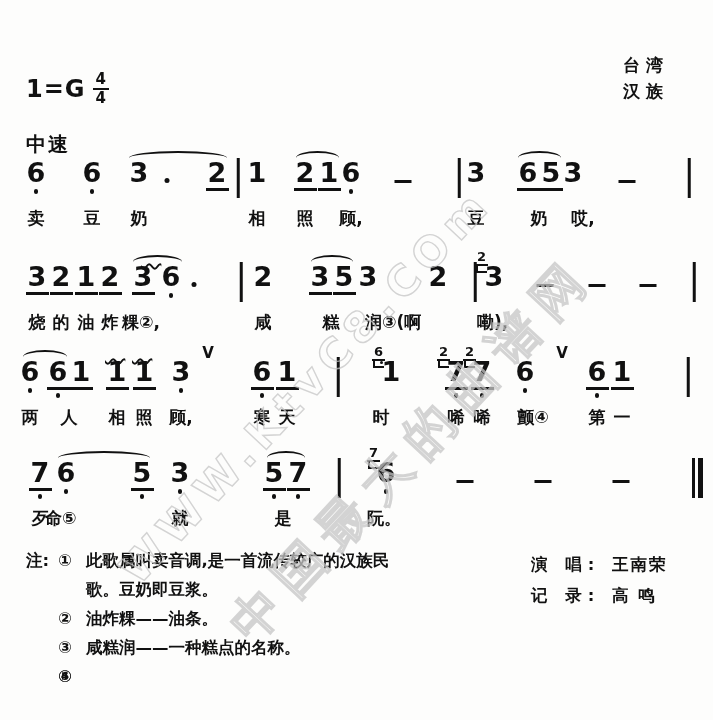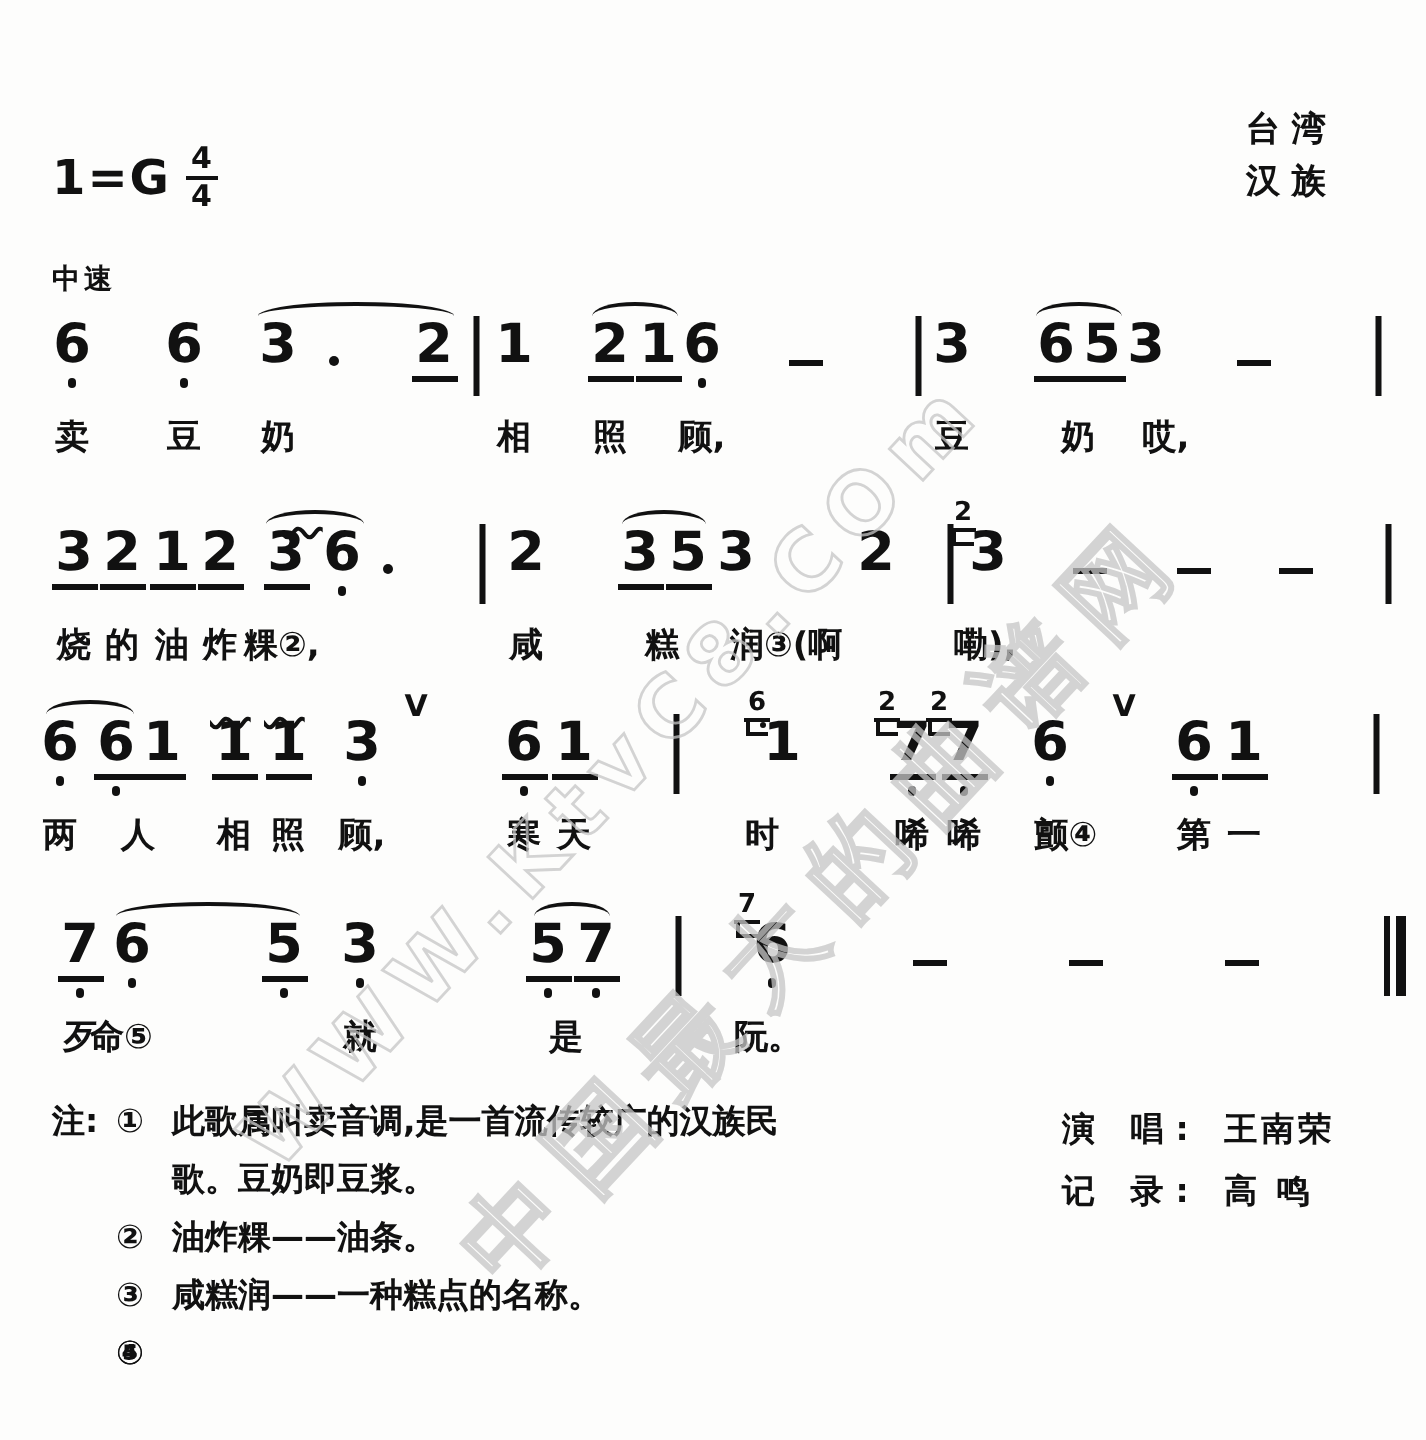--- a/index.html
+++ b/index.html
@@ -11,21 +11,21 @@
          font-size:31px;font-weight:700;word-spacing:30px;letter-spacing:2px;}
   .title sup{font-size:15px;vertical-align:14px;letter-spacing:0;word-spacing:0;margin-left:-6px;}
   .keyrow{position:absolute;left:26px;top:72px;display:flex;align-items:center;}
   .keysig{font-size:24px;font-weight:700;letter-spacing:1px;}
   .meter{display:inline-flex;flex-direction:column;align-items:center;margin-left:7px;
          font-size:15px;font-weight:700;line-height:15px;}
   .meter .mt{border-bottom:2px solid #111;padding:0 3px 1px;}
   .meter .mb{padding:1px 3px 0;}
   .origin{position:absolute;right:14px;top:52px;width:76px;font-size:17px;font-weight:700;}
   .origin div{display:flex;justify-content:space-between;line-height:26px;}
-  .tempo{position:absolute;left:26px;top:131px;font-size:14px;font-weight:700;letter-spacing:2px;}
+  .tempo{position:absolute;left:26px;top:131px;font-size:20px;font-weight:700;letter-spacing:2px;}
   
   .system{position:absolute;left:0;width:713px;height:102px;}
   .tok{position:absolute;top:12px;display:flex;flex-direction:column;align-items:center;
        width:26px;transform:translateX(-50%);}
   .d{font-size:27px;line-height:26px;font-weight:700;font-family:"DejaVu Sans",sans-serif;}
   .ul{width:23px;height:0;border-bottom:3px solid #111;margin-top:2px;}
   .ldot{width:4.5px;height:4.5px;border-radius:50%;background:#111;margin-top:3px;}
   .lyr{position:absolute;top:47px;left:50%;transform:translateX(-50%);white-space:nowrap;
        font-size:17px;font-weight:700;}
   .lyr.left{transform:none;}

